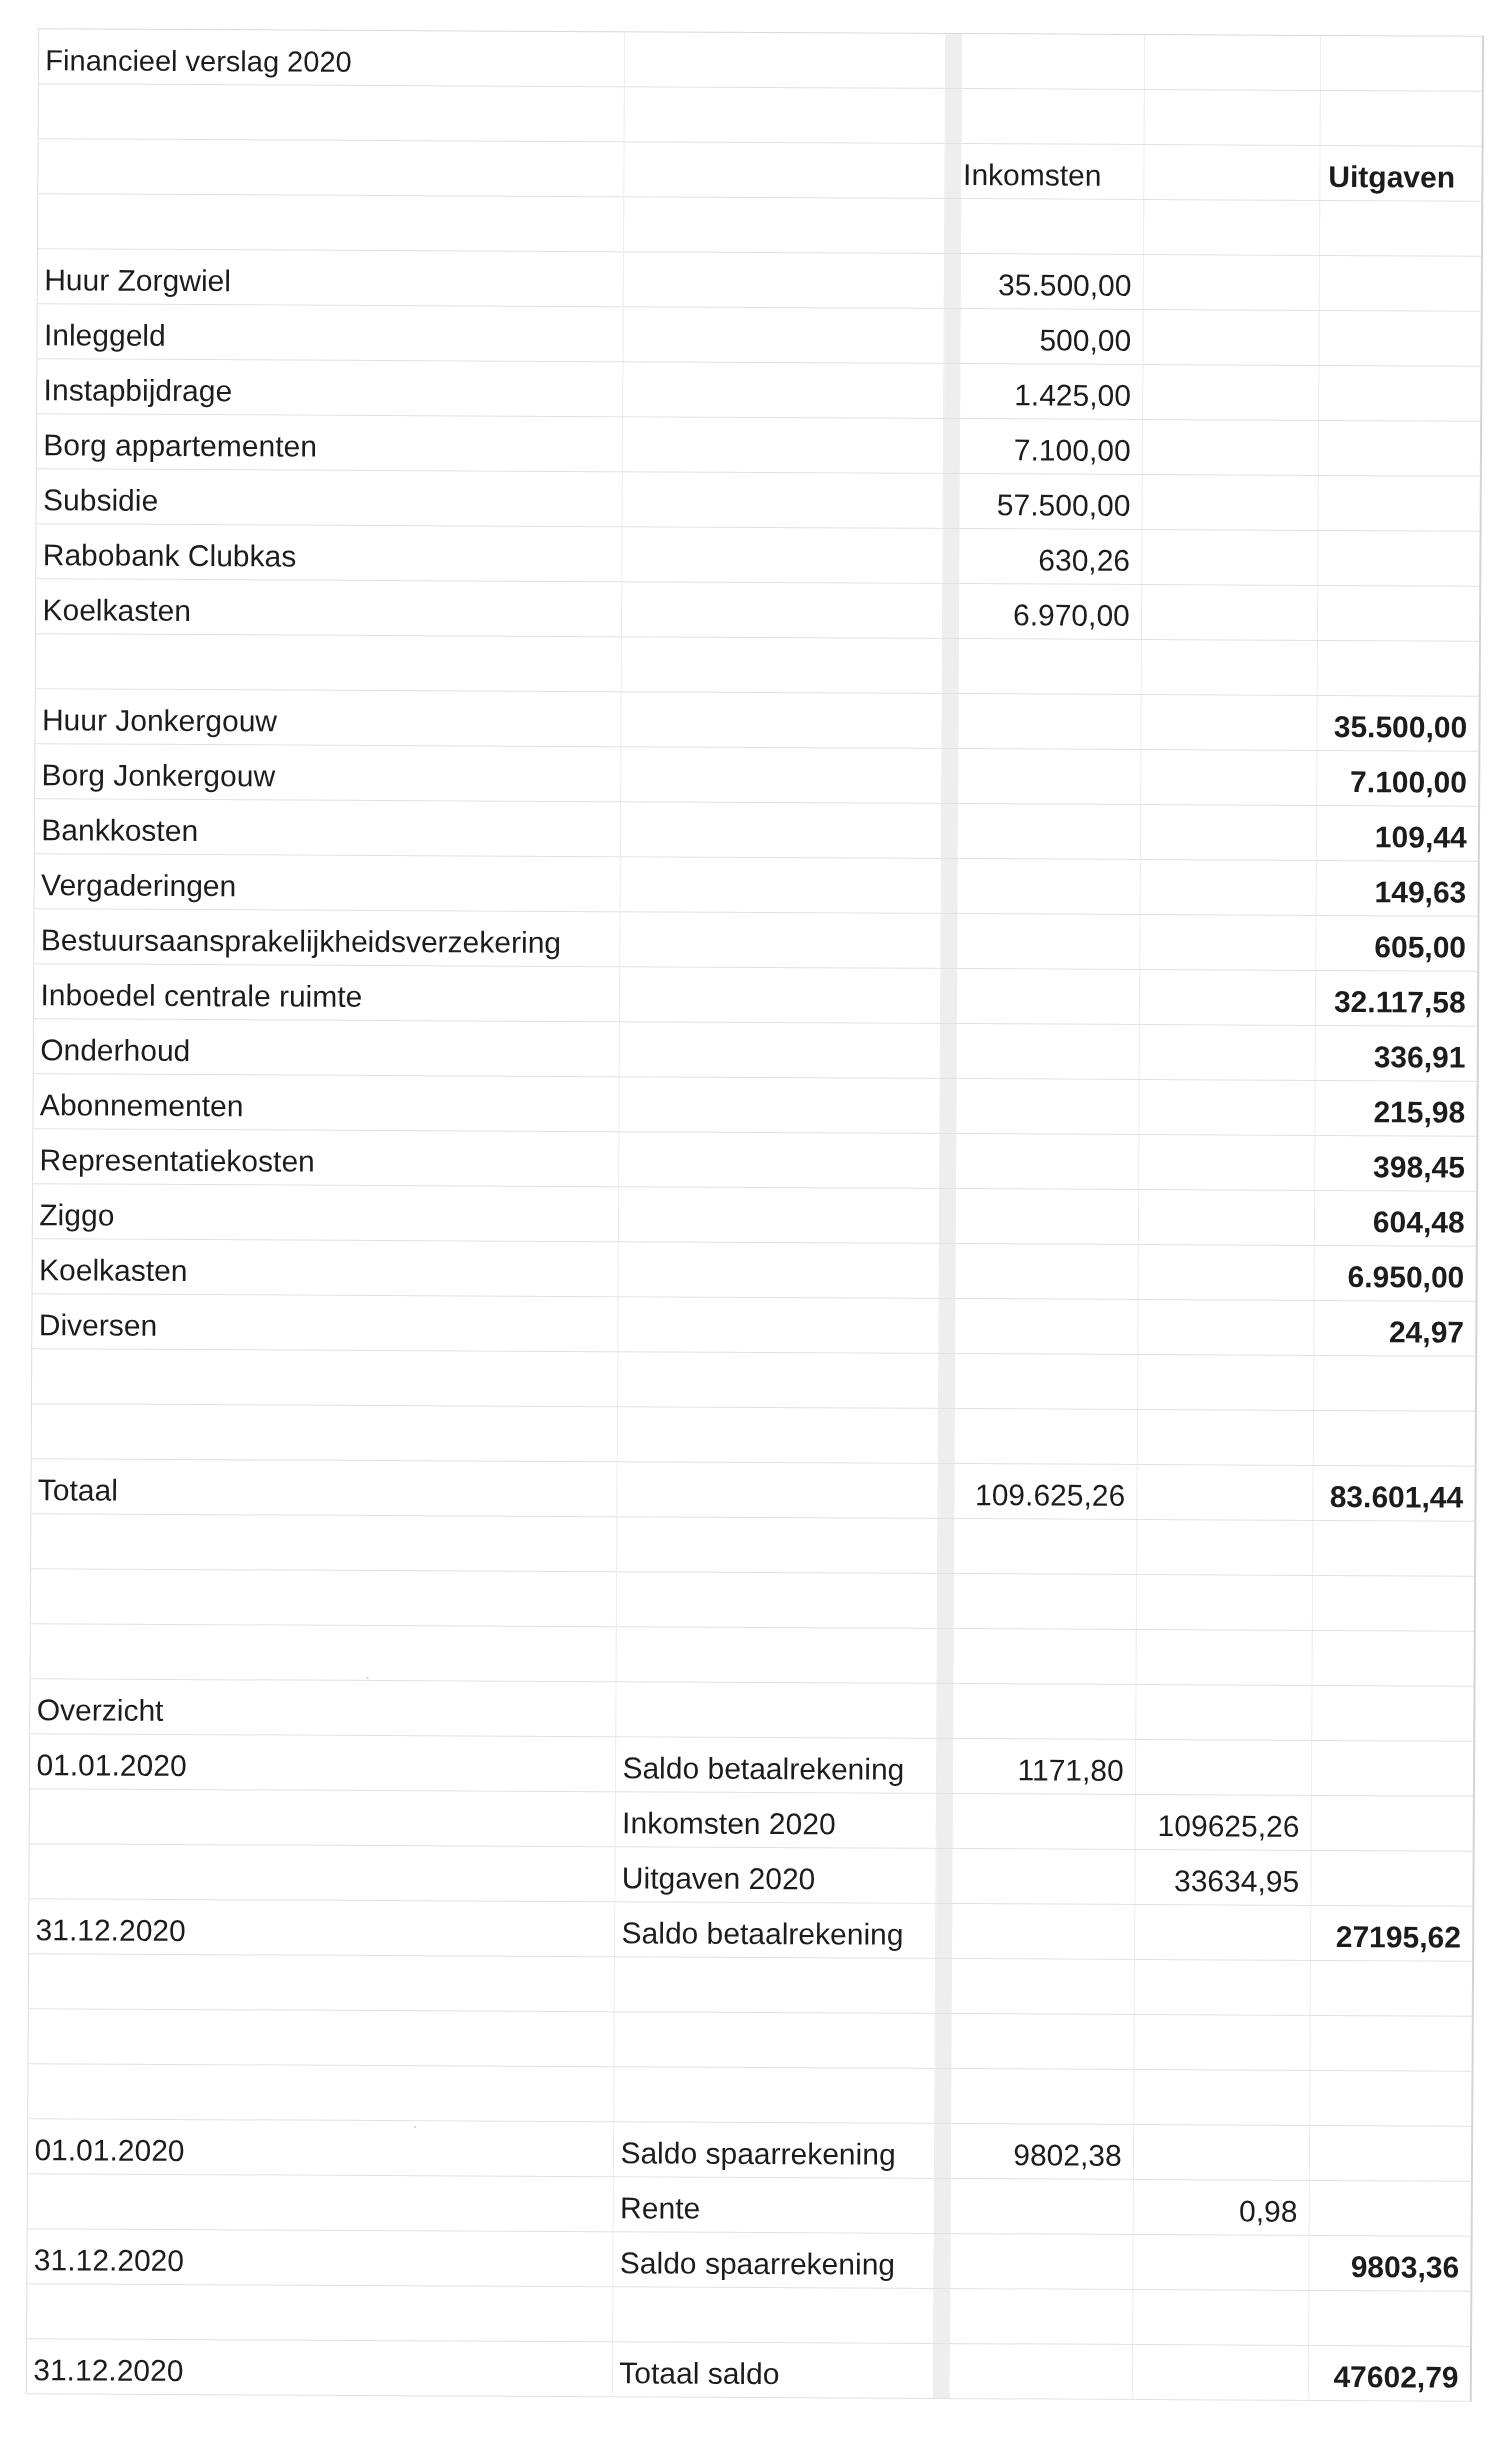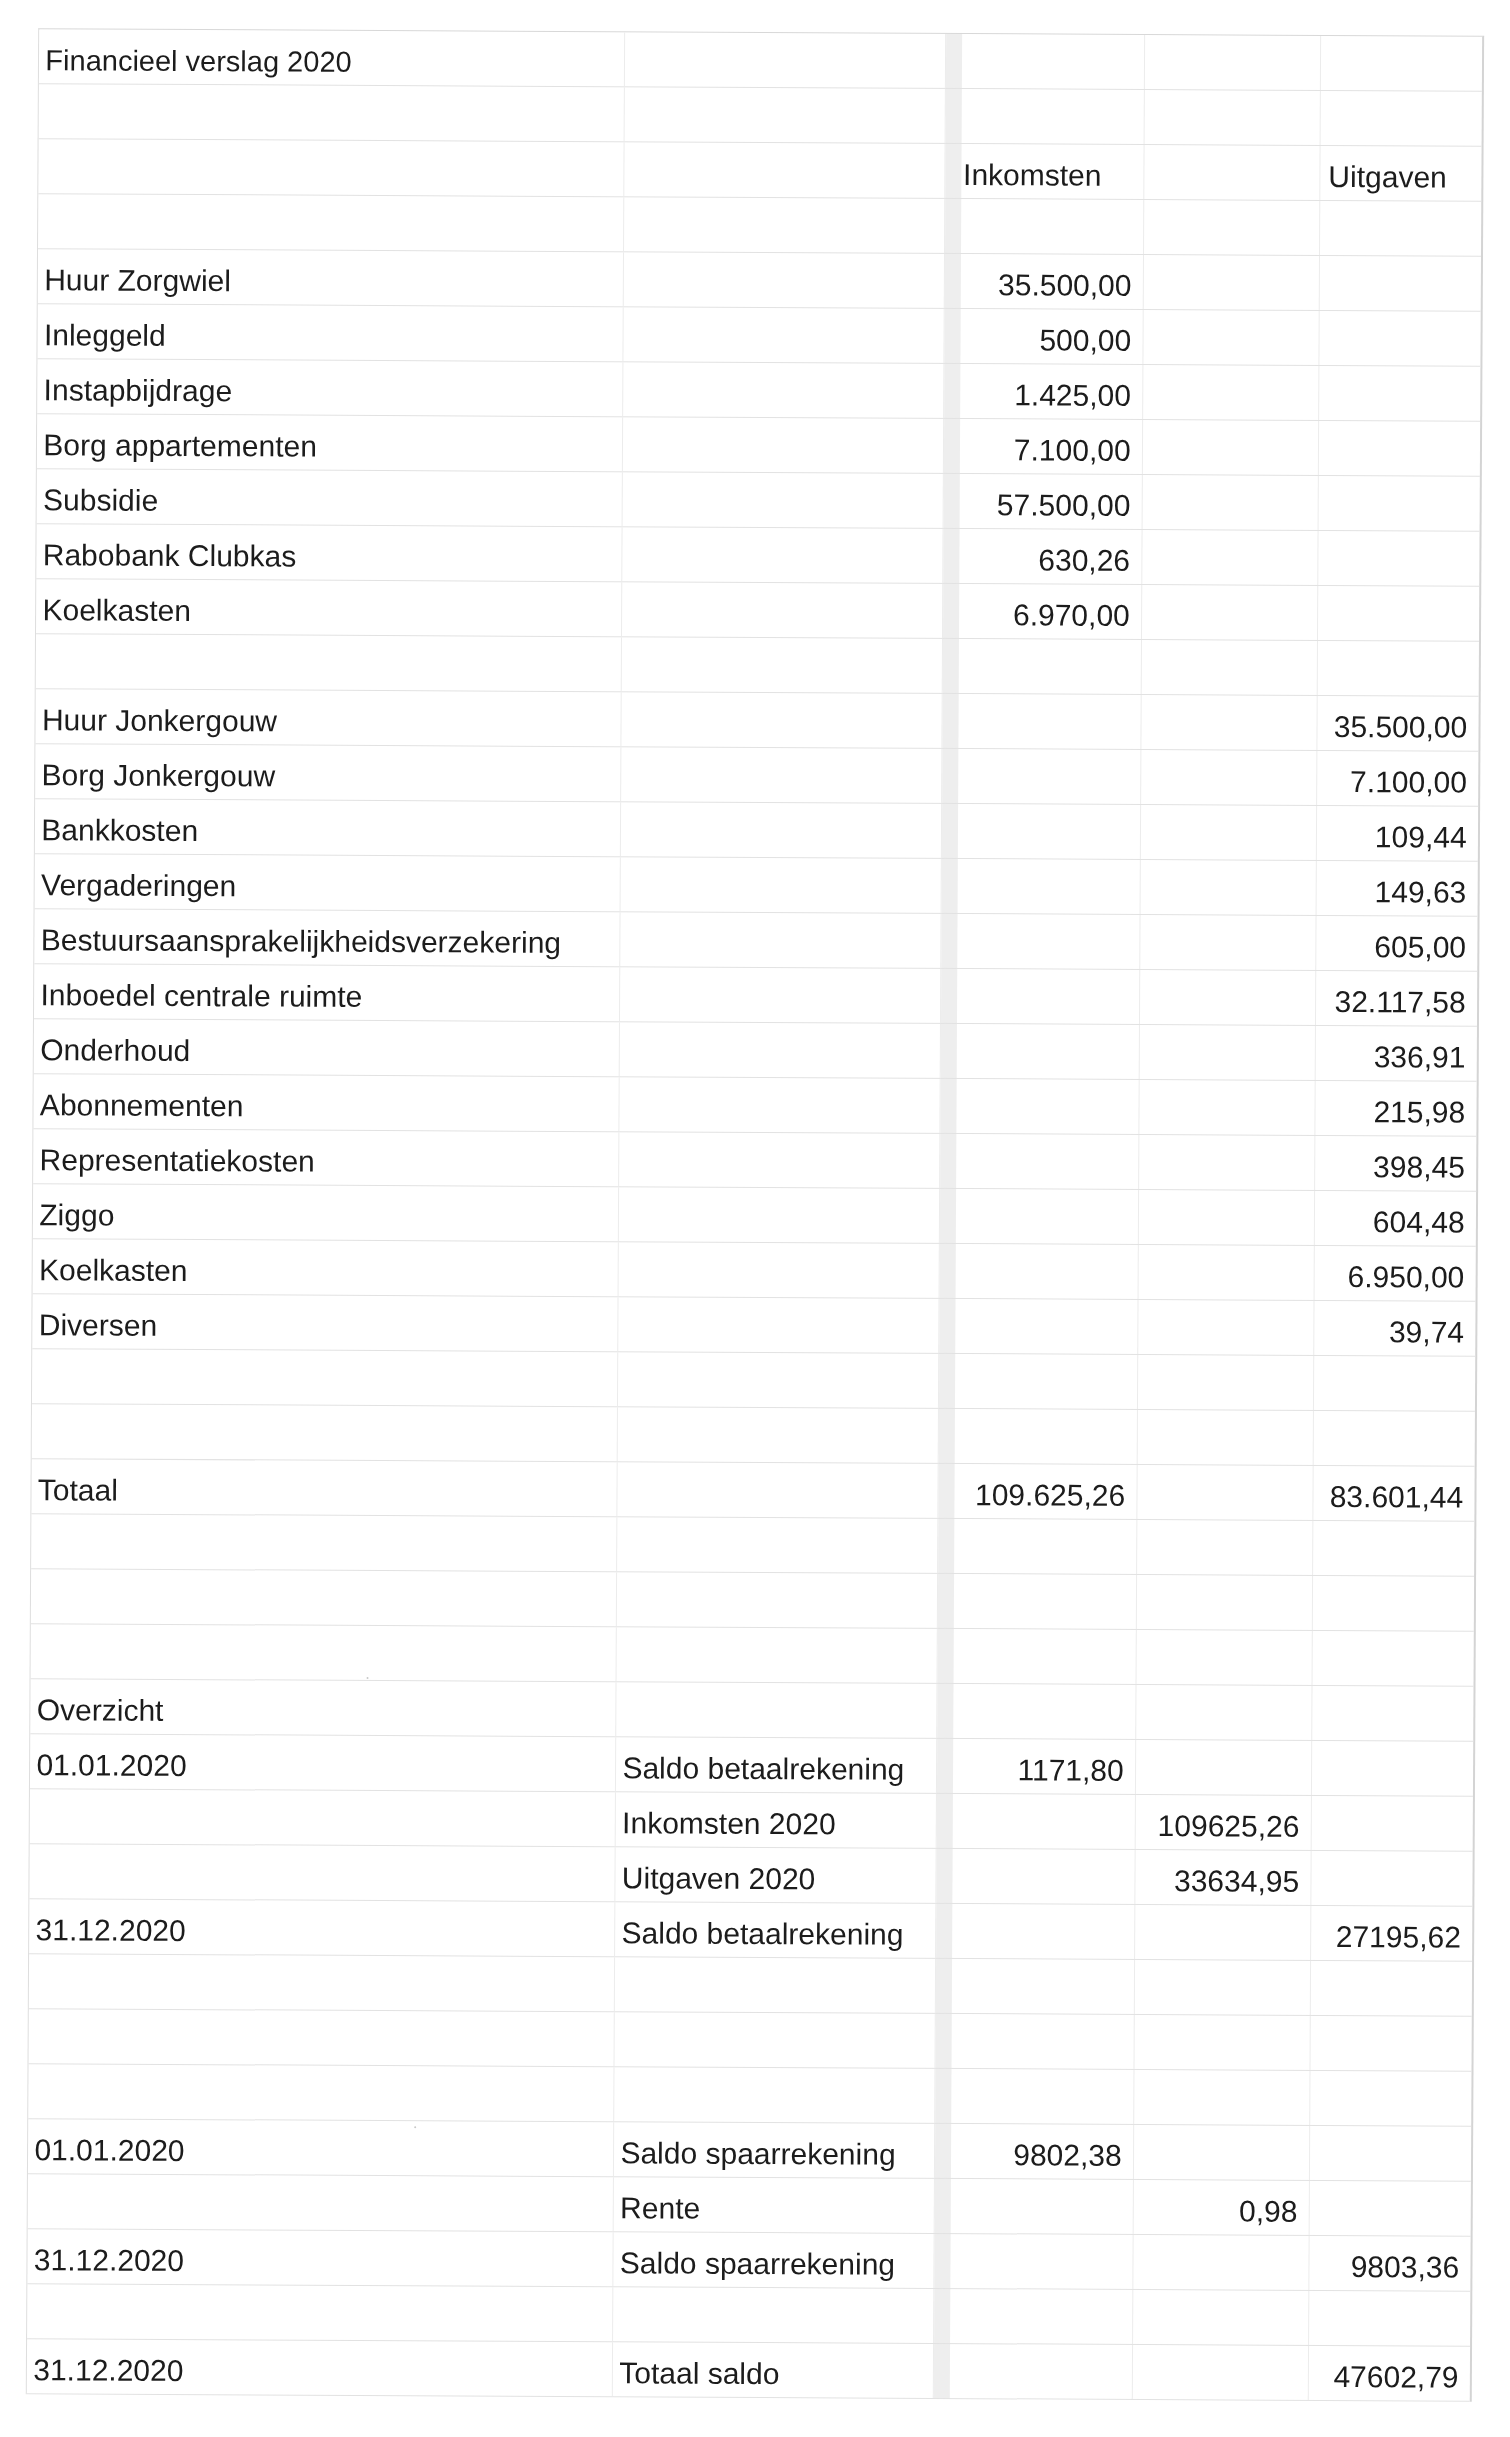--- a/index.html
+++ b/index.html
@@ -55,21 +55,21 @@
       border-right: 0.8px solid #ececec;
       box-sizing: border-box;
       display: flex;
       align-items: flex-end;
       padding: 0 8px 8px 6.4px;
       font-size: 30px;
       line-height: 1;
       white-space: nowrap;
       overflow: visible;
     }
-    .cell:last-child { border-right: none; }
+    .cell:last-child { border-right: none; font-weight: bold; }
     .cell.num { justify-content: flex-end; padding-right: 11.3px; }
     .cell.hdr { padding-left: 17.7px; }
     .cell.hdr-e { padding-left: 8px; }
     .cell.title { font-size: 29px; }
     .cell.overflow { overflow: visible; }
     .scan-noise {
       position: absolute;
       width: 2.4px;
       height: 2.4px;
       background: #c9c9c9;
@@ -251,21 +251,21 @@
         <div class="cell"></div>
           <div class="cell"></div>
           <div class="cell"></div>
         <div class="cell num">6.950,00</div>
       </div>
       <div class="row">
         <div class="cell">Diversen</div>
         <div class="cell"></div>
           <div class="cell"></div>
           <div class="cell"></div>
-        <div class="cell num">39,74</div>
+        <div class="cell num">24,97</div>
       </div>
     </div>
 
     <div class="row">
       <div class="cell"></div>
         <div class="cell"></div>
         <div class="cell"></div>
         <div class="cell"></div>
         <div class="cell"></div>
     </div>

